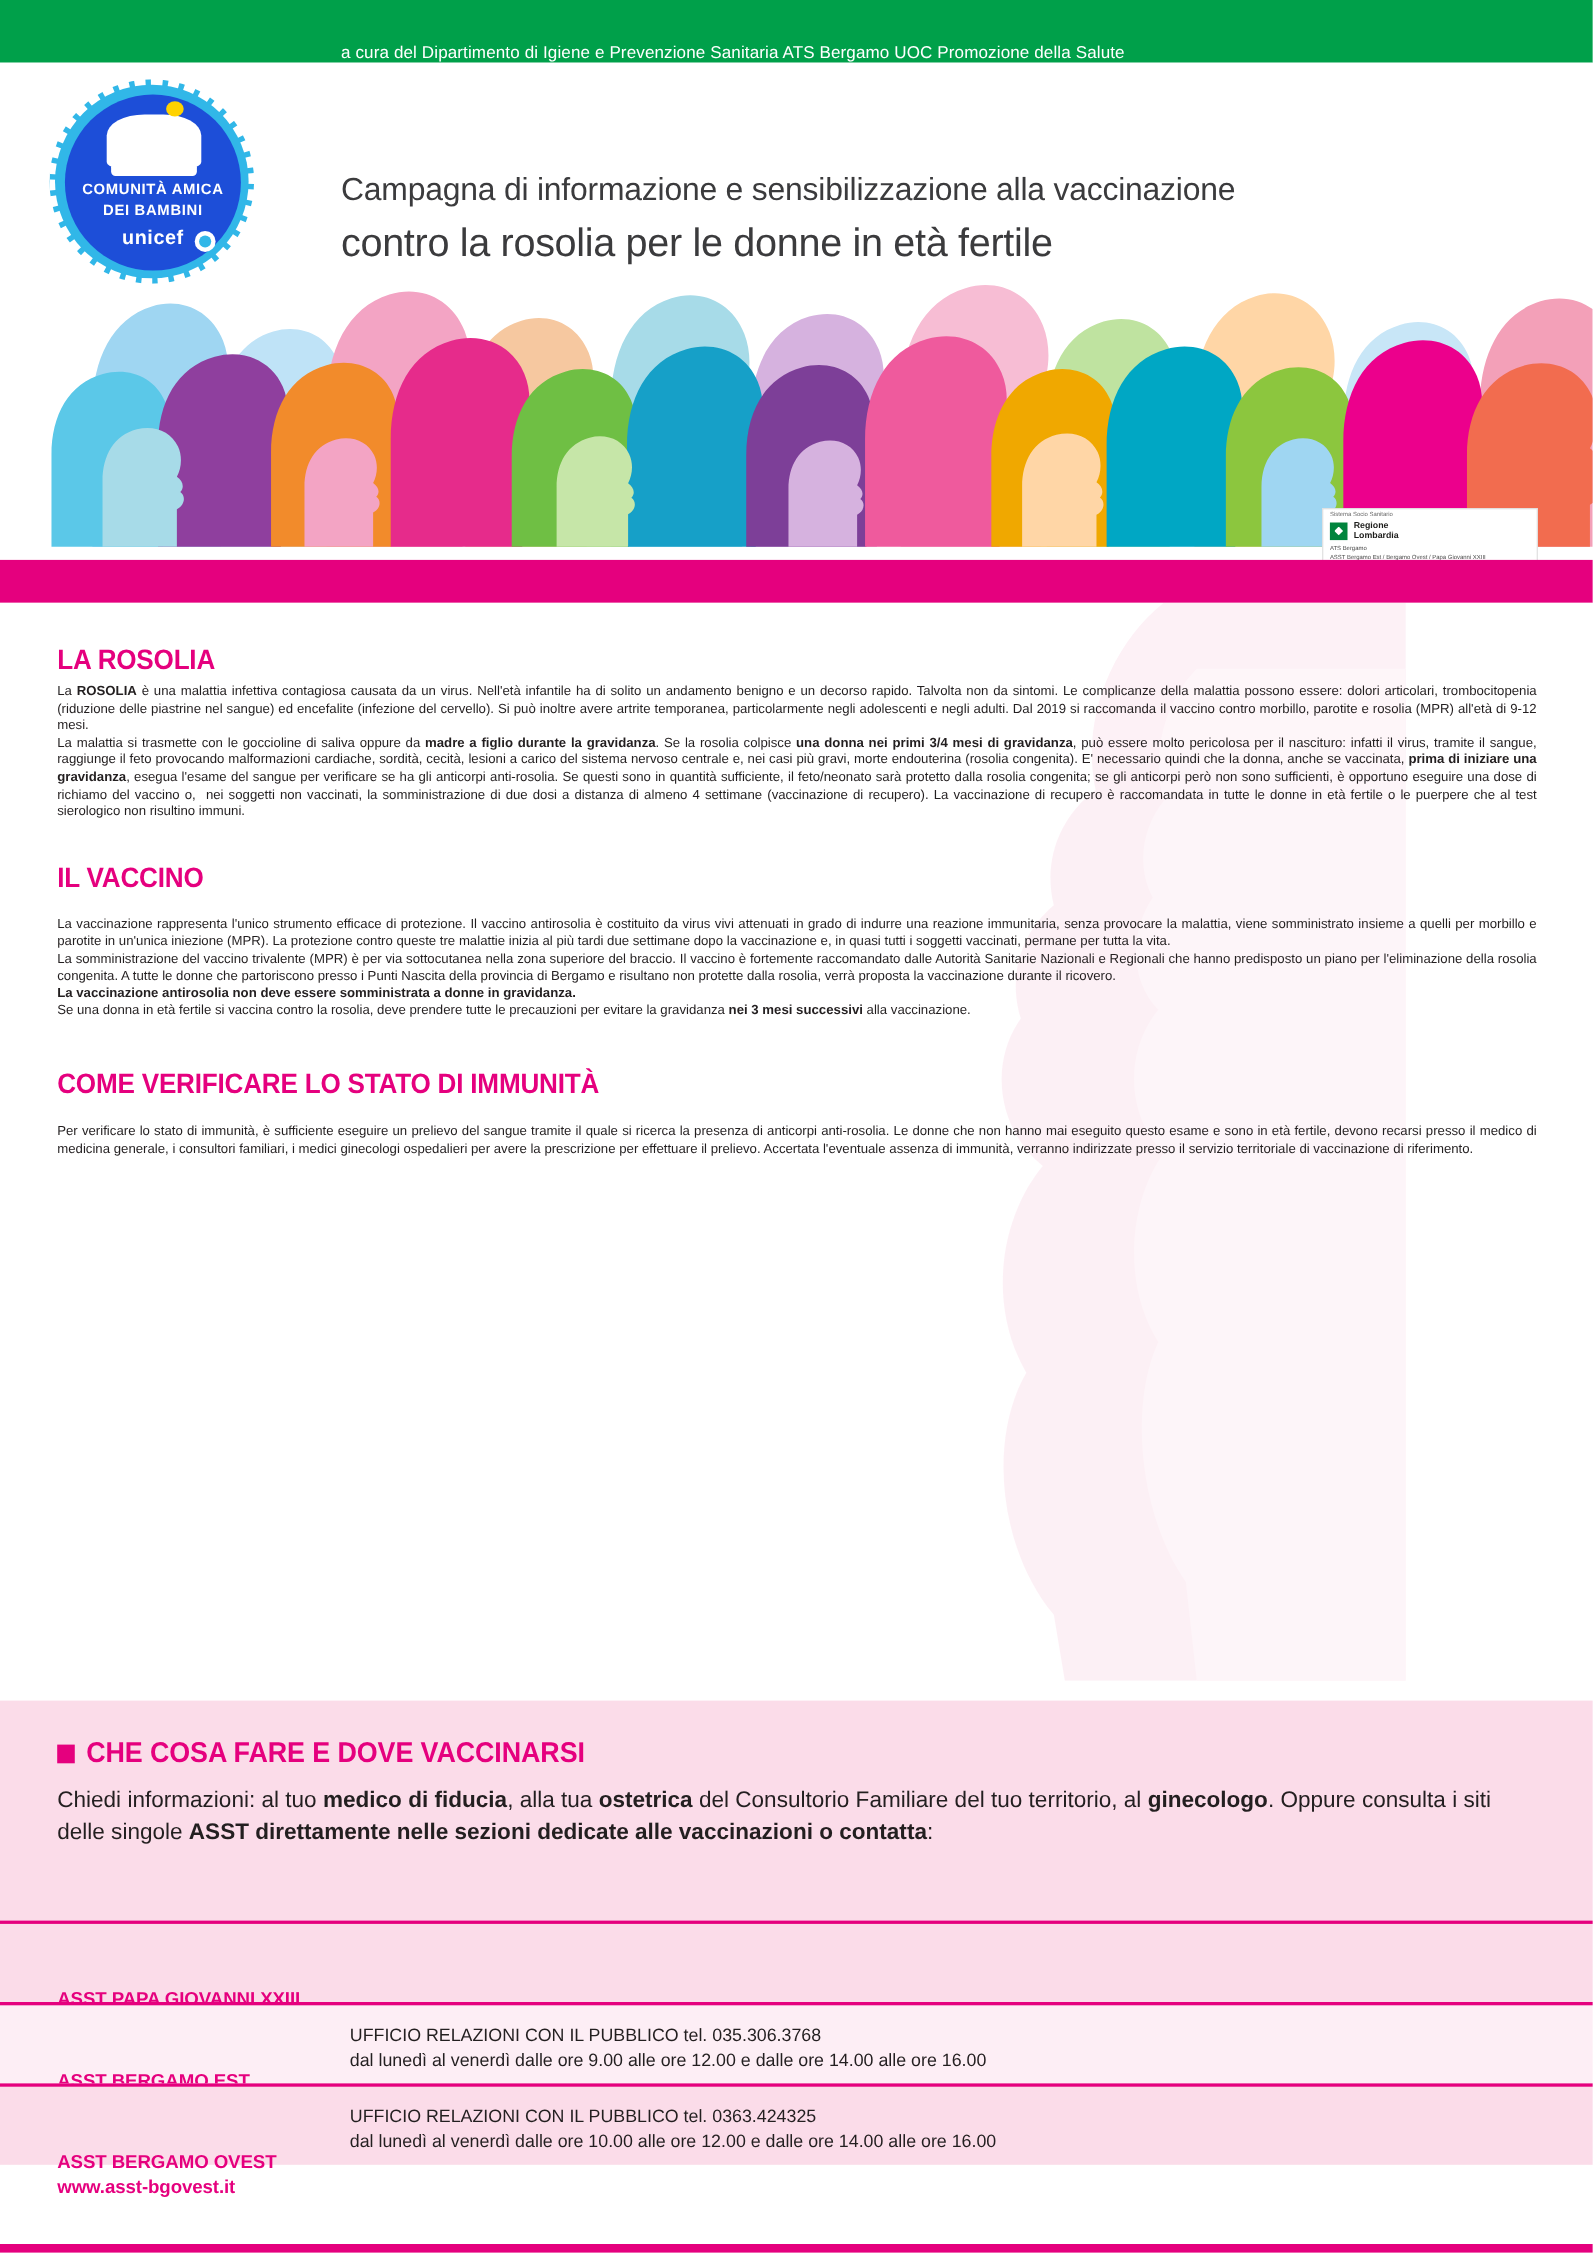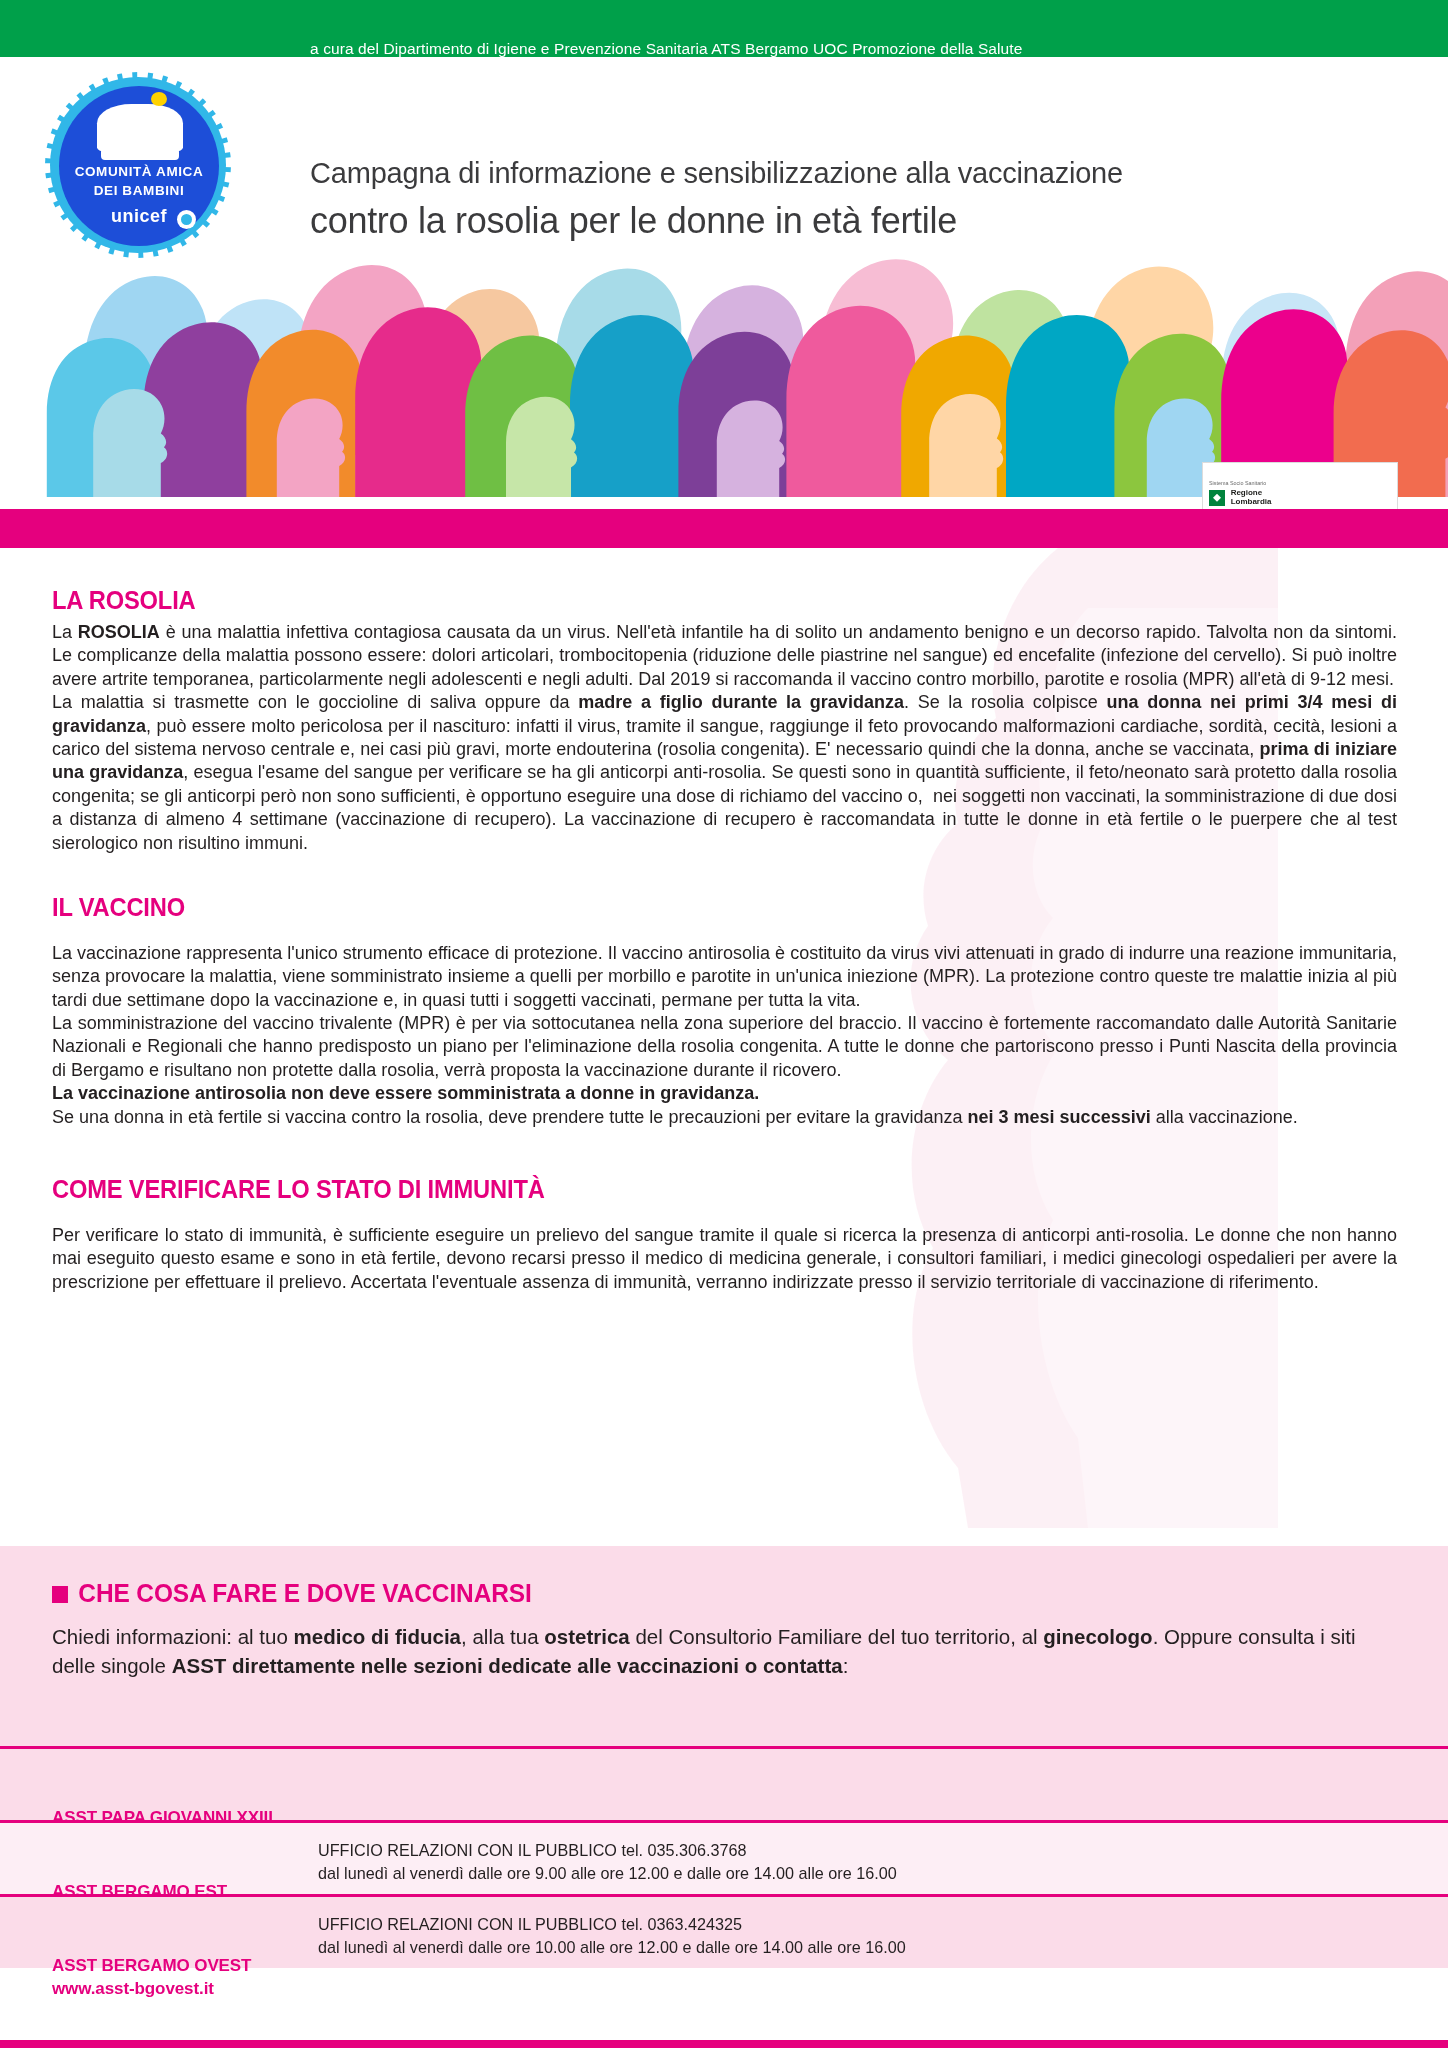--- a/index.html
+++ b/index.html
@@ -164,21 +164,21 @@
     position: absolute;
     right: 50px;
     top: 405px;
     width: 196px;
     height: 58px;
     background: #ffffff;
     border: 1px solid #dcdcdc;
     font-size: 5.8px;
     color: #4a4a4a;
     box-sizing: border-box;
-    padding: 17px 6px;
+    padding: 2px 6px;
     line-height: 1.35;
   }
   .regione-sys { font-size: 5.4px; color: #6a6a6a; }
   .regione-flag {
     display: inline-block;
     width: 16px; height: 16px;
     background: #00843d;
     vertical-align: middle;
     margin-right: 4px;
     position: relative;
@@ -239,21 +239,21 @@
     color: #e5007e;
     margin: 0 0 6px 0;
     font-weight: bold;
     letter-spacing: -0.2px;
     font-stretch: condensed;
     transform: scaleX(0.93);
     transform-origin: left center;
   }
   p.para {
     margin: 0;
-    font-size: 18px;
+    font-size: 12px;
     line-height: 1.30;
     text-align: justify;
     color: #231f20;
   }
   p.para b { font-weight: bold; }
   .gap-sm { height: 14px; }
   .gap-md { height: 38px; }
   .gap-lg { height: 46px; }
   .pink-strong { color: #e5007e; font-weight: bold; }
 

